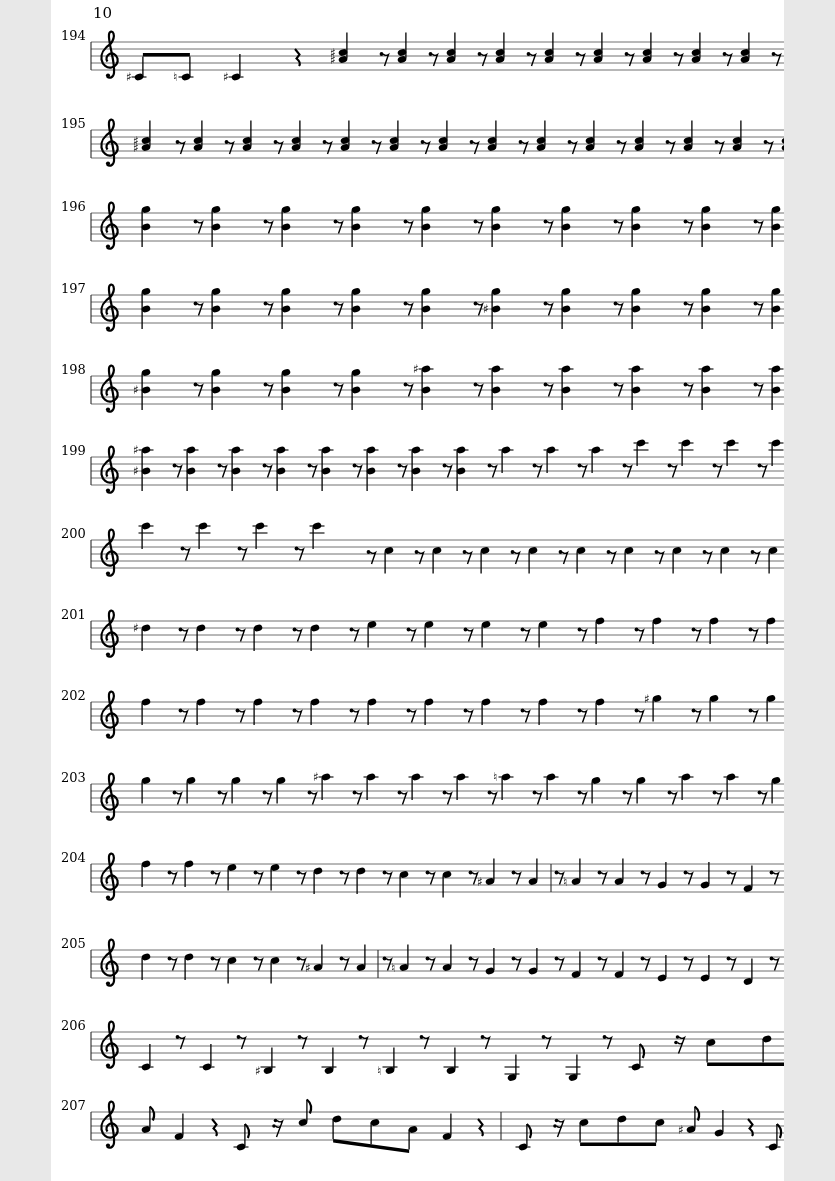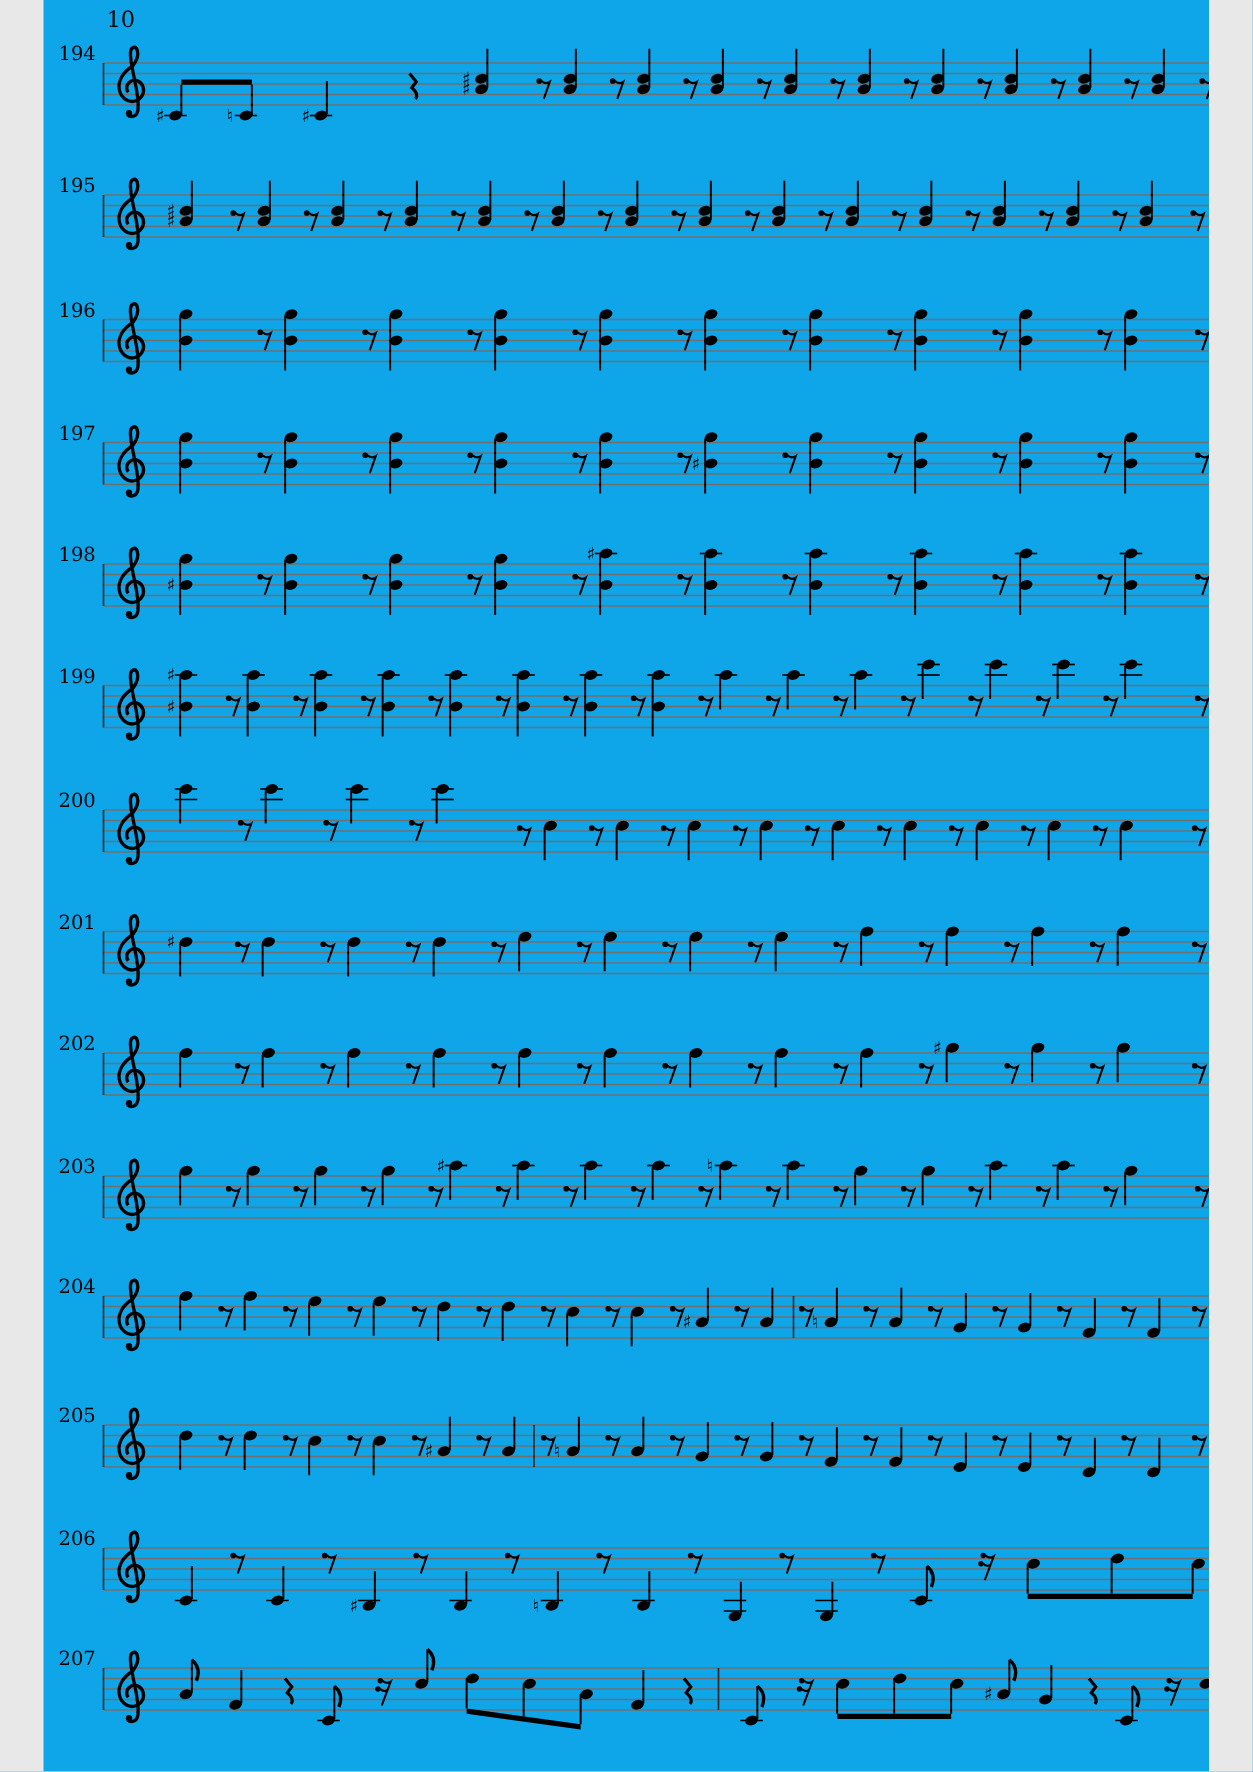--- a/index.html
+++ b/index.html
@@ -1,17 +1,17 @@
 <!DOCTYPE html>
 <html><head>
 <meta charset="utf-8">
 <style>
   html,body{margin:0;padding:0;background:#e8e8e8;}
-  .page{position:relative;width:733px;height:1181px;background:#0ea5e9;margin:0 auto;
-        font-family:"DejaVu Serif", serif;overflow:hidden;padding-left:44px;}
+  .page{position:relative;width:733px;height:1181px;background:#ffffff;margin:0 auto;
+        font-family:"DejaVu Serif", serif;overflow:hidden;}
   .pagenum{position:absolute;left:42px;top:4px;font-size:15px;color:#000;}
   svg{position:absolute;left:0;top:0;}
   .mnum{font-family:"DejaVu Serif", serif;font-size:13px;fill:#000;}
   .acc{font-family:"DejaVu Sans", sans-serif;font-size:12px;fill:#000;}
 </style>
 </head>
 <body>
 
 <div class="page">
   <span class="pagenum">10</span>

